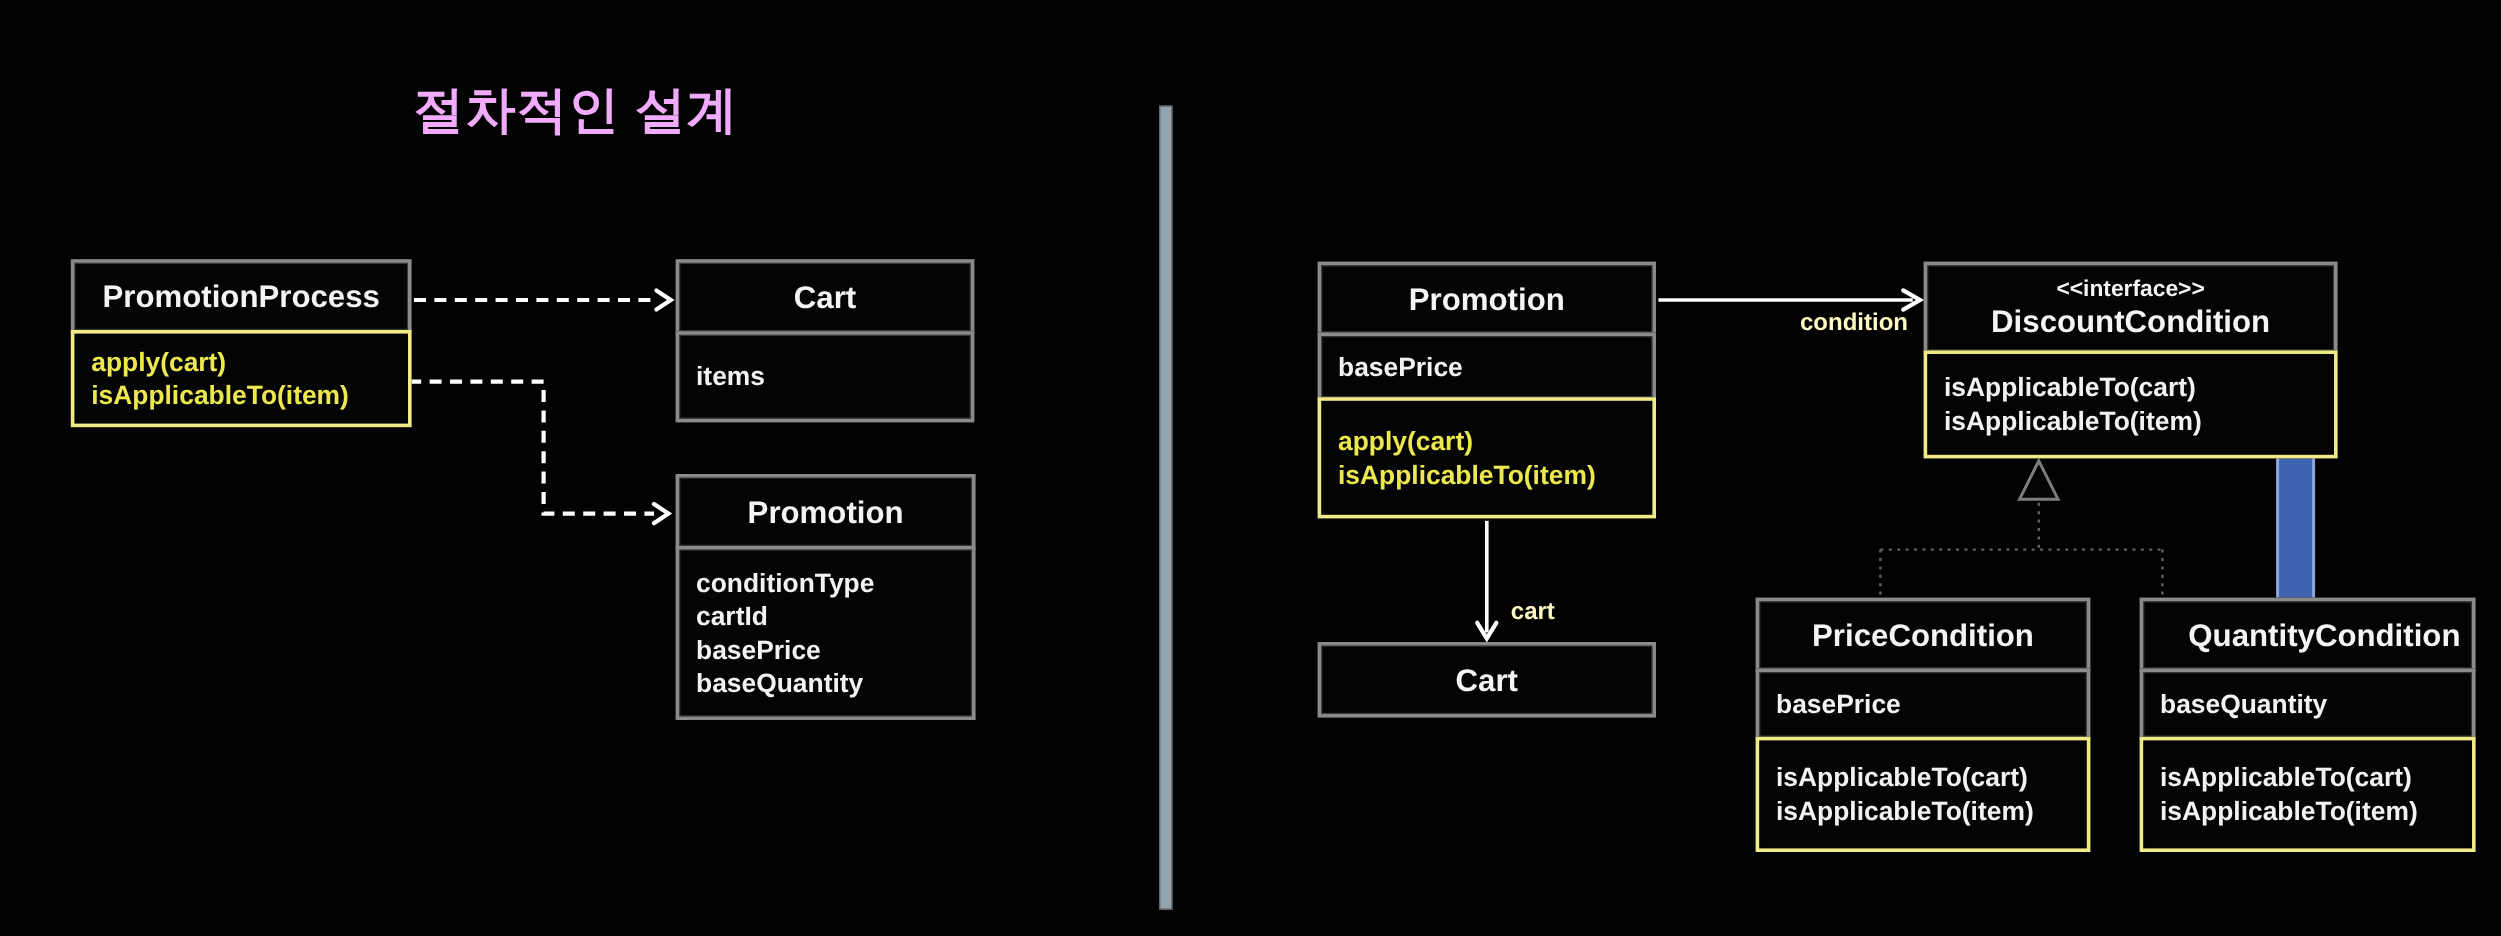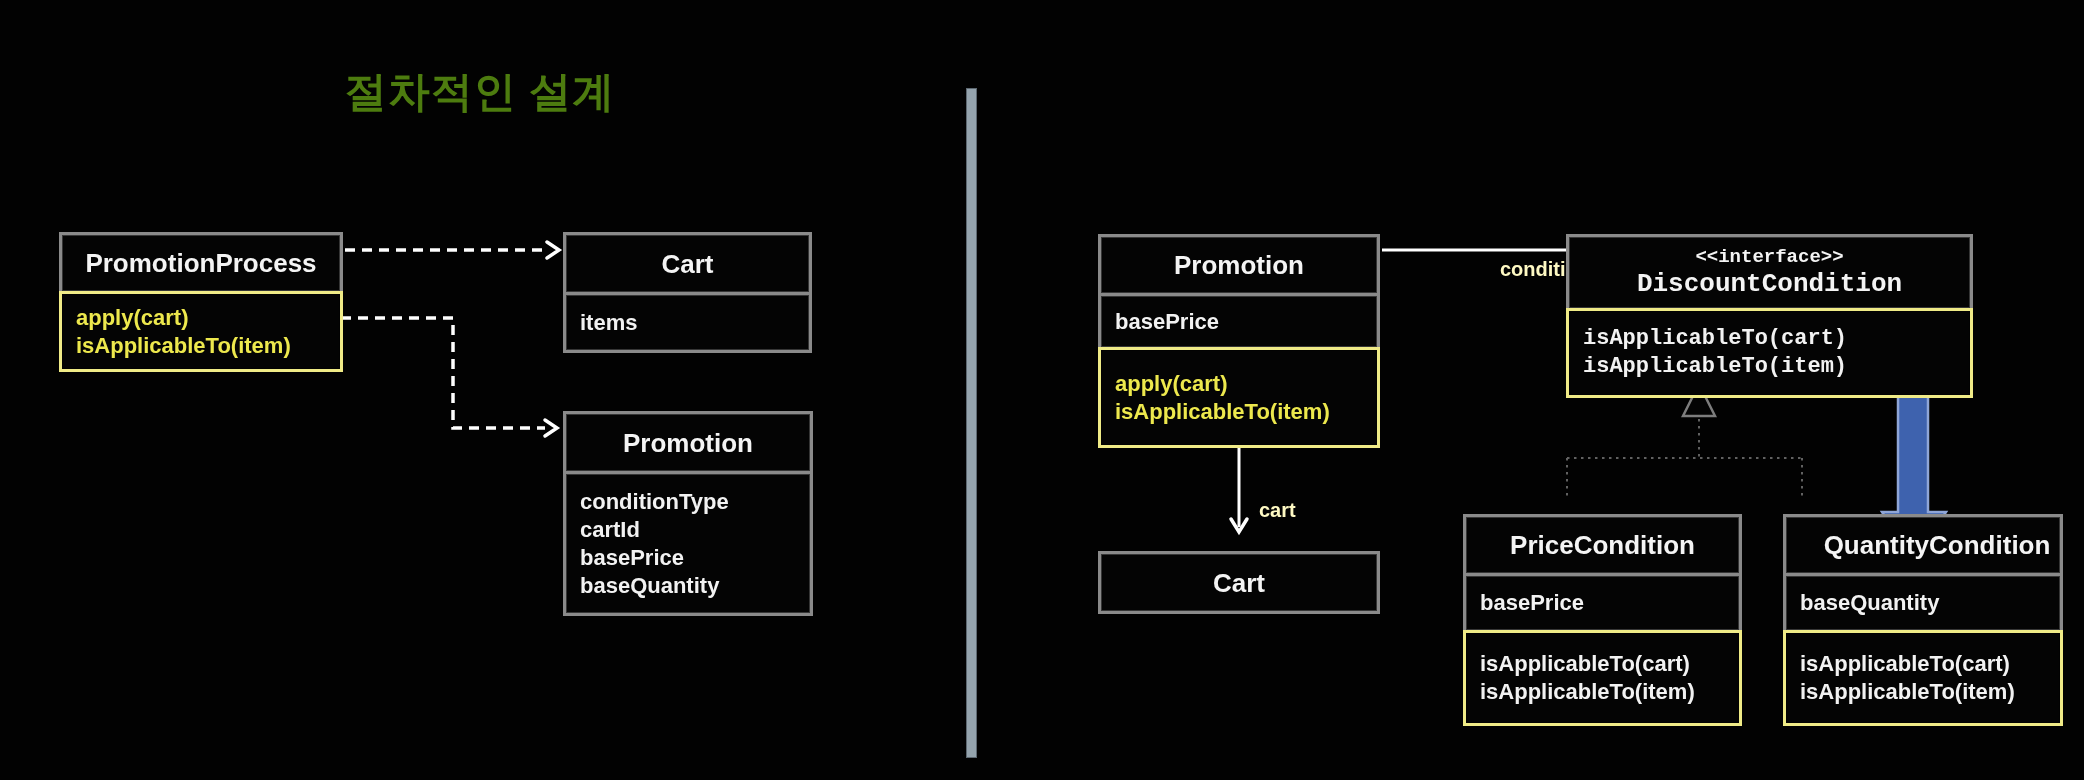--- a/index.html
+++ b/index.html
@@ -12,21 +12,21 @@
     background: #020202;
     overflow: hidden;
   }
   .panel-title {
     position: absolute;
     top: 64px;
     width: 420px;
     text-align: center;
     font-size: 42px;
     font-weight: bold;
-    color: #4d7c0f;
+    color: #f0abfc;
     letter-spacing: 1px;
   }
   #title-left { left: 270px; }
   #title-right { left: 1390px; }
 
   .divider {
     position: absolute;
     left: 966px;
     top: 88px;
     width: 11px;
@@ -36,21 +36,21 @@
   }
 
   .cls { position: absolute; }
   .cmp {
     position: relative;
     border: 3px solid #8a8a8a;
     background: #040404;
     box-shadow: inset 0 0 0 1px rgba(255,255,255,0.20);
     margin-top: -3px;
   }
-  .cmp.first { margin-top: 16px; }
+  .cmp.first { margin-top: 0; }
   .cmp.yellow-border {
     border-color: #F0EB87;
     box-shadow: inset 0 0 0 1px rgba(0,0,0,0.45);
   }
   .hdr {
     display: flex;
     flex-direction: column;
     align-items: center;
     justify-content: center;
     color: #F4F4F4;
@@ -140,21 +140,21 @@
     <div class="cmp yellow-border members yellow-text" style="height:81px;">
       <div>apply(cart)</div>
       <div>isApplicableTo(item)</div>
     </div>
   </div>
 
   <div class="cls" style="left:563px; top:216px; width:249px;">
     <div class="cmp first hdr" style="height:63px;">
       <span>Cart</span>
     </div>
-    <div class="cmp members" style="height:61px;">
+    <div class="cmp members" style="height:76px;">
       <div>items</div>
     </div>
   </div>
 
   <div class="cls" style="left:563px; top:395px; width:250px;">
     <div class="cmp first hdr" style="height:63px;">
       <span>Promotion</span>
     </div>
     <div class="cmp members" style="height:145px;">
       <div>conditionType</div>
@@ -176,21 +176,21 @@
       <div>isApplicableTo(item)</div>
     </div>
   </div>
 
   <div class="cls" style="left:1098px; top:535px; width:282px;">
     <div class="cmp first hdr" style="height:63px;">
       <span>Cart</span>
     </div>
   </div>
 
-  <div class="cls" style="left:1566px; top:218px; width:407px;font-family:Liberation Mono, monospace;">
+  <div class="cls" style="left:1603px; top:218px; width:345px;">
     <div class="cmp first hdr" style="height:77px;">
       <span class="stereotype">&lt;&lt;interface&gt;&gt;</span>
       <span>DiscountCondition</span>
     </div>
     <div class="cmp yellow-border members" style="height:90px;">
       <div>isApplicableTo(cart)</div>
       <div>isApplicableTo(item)</div>
     </div>
   </div>
 

